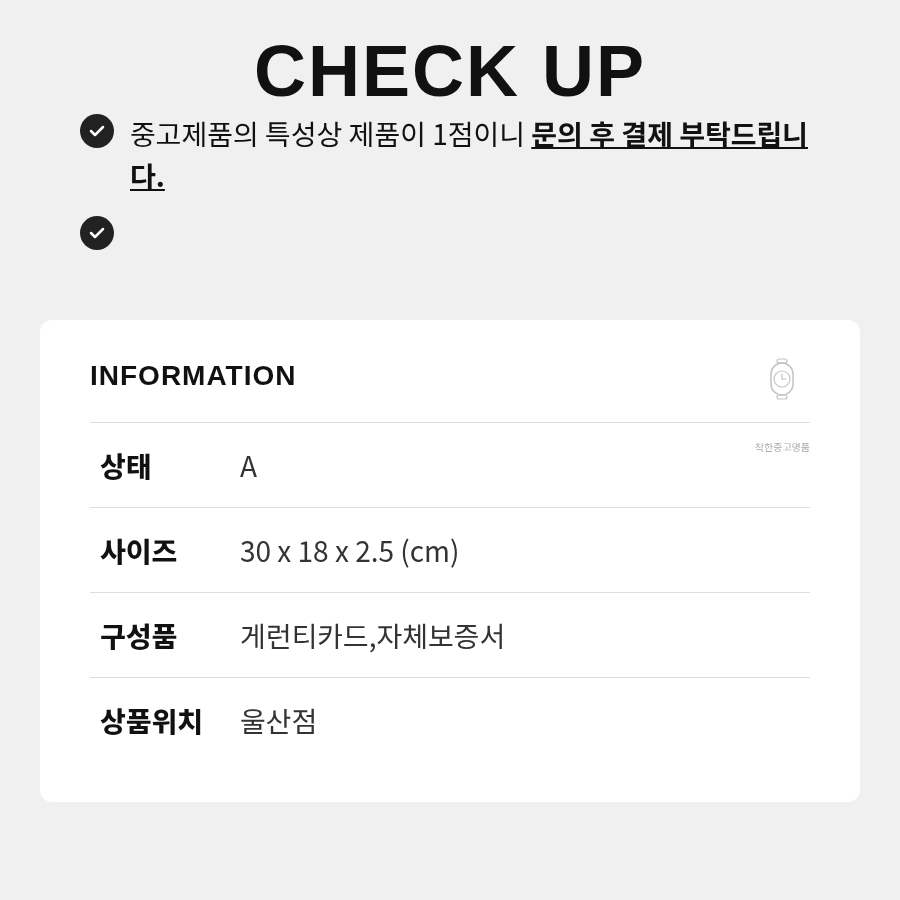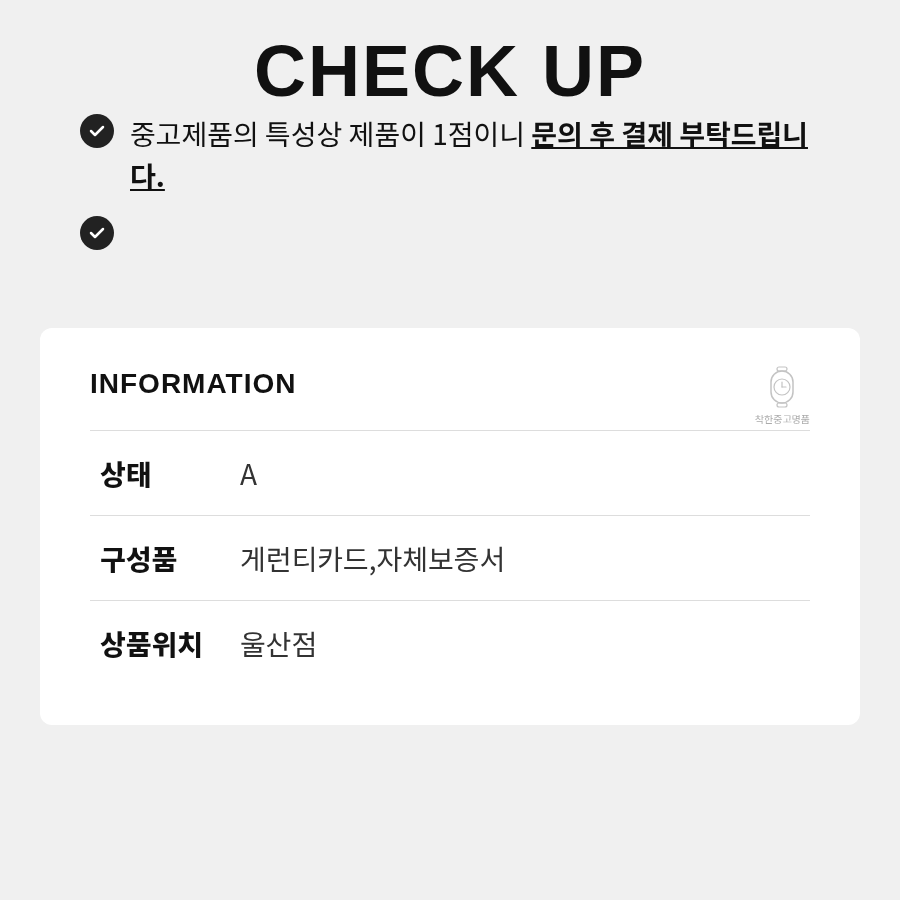--- a/index.html
+++ b/index.html
@@ -67,21 +67,21 @@
       font-weight: 400;
     }
 
     .checklist-item .text-bold-underline {
       font-weight: 700;
       text-decoration: underline;
     }
 
     .info-section {
       background-color: #ffffff;
-      margin: 20px 40px;
+      margin: 12px 40px;
       border-radius: 12px;
       padding: 40px 50px;
       position: relative;
     }
 
     .info-title {
       font-size: 28px;
       font-weight: 900;
       color: #111;
       font-family: 'Arial Black', 'Arial', sans-serif;
@@ -90,20 +90,21 @@
     }
 
     .brand-watermark {
       position: absolute;
       top: 38px;
       right: 50px;
       display: flex;
       flex-direction: column;
       align-items: center;
       opacity: 0.7;
+      gap: 36px;
     }
 
     .brand-watermark .watch-icon {
       width: 38px;
       height: 42px;
     }
 
     .brand-watermark .brand-text {
       font-size: 10px;
       color: #888;
@@ -187,20 +188,24 @@
     <span class="brand-text">착한중고명품</span>
   </div>
 
   <table class="info-table">
     <tbody>
       <tr>
         <td class="label">상태</td>
         <td class="value">A</td>
       </tr>
       <tr>
+        <td class="label">사이즈</td>
+        <td class="value">30 x 18 x 2.5 (cm)</td>
+      </tr>
+      <tr>
         <td class="label">구성품</td>
         <td class="value">게런티카드,자체보증서</td>
       </tr>
       <tr>
         <td class="label">상품위치</td>
         <td class="value">울산점</td>
       </tr>
     </tbody>
   </table>
 </div>

